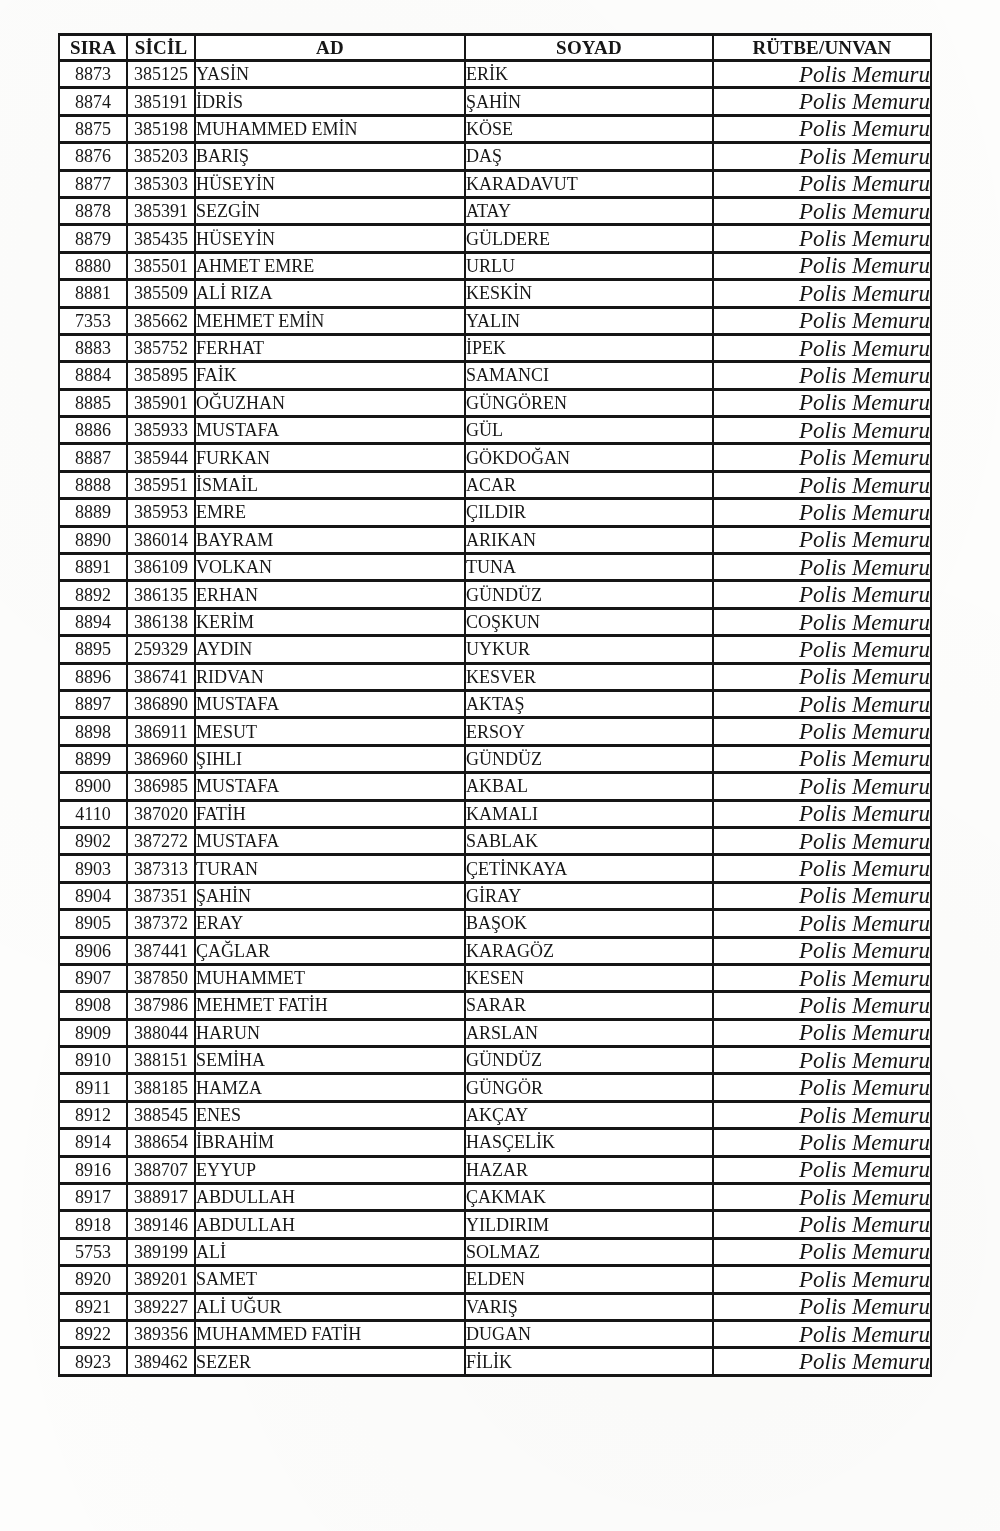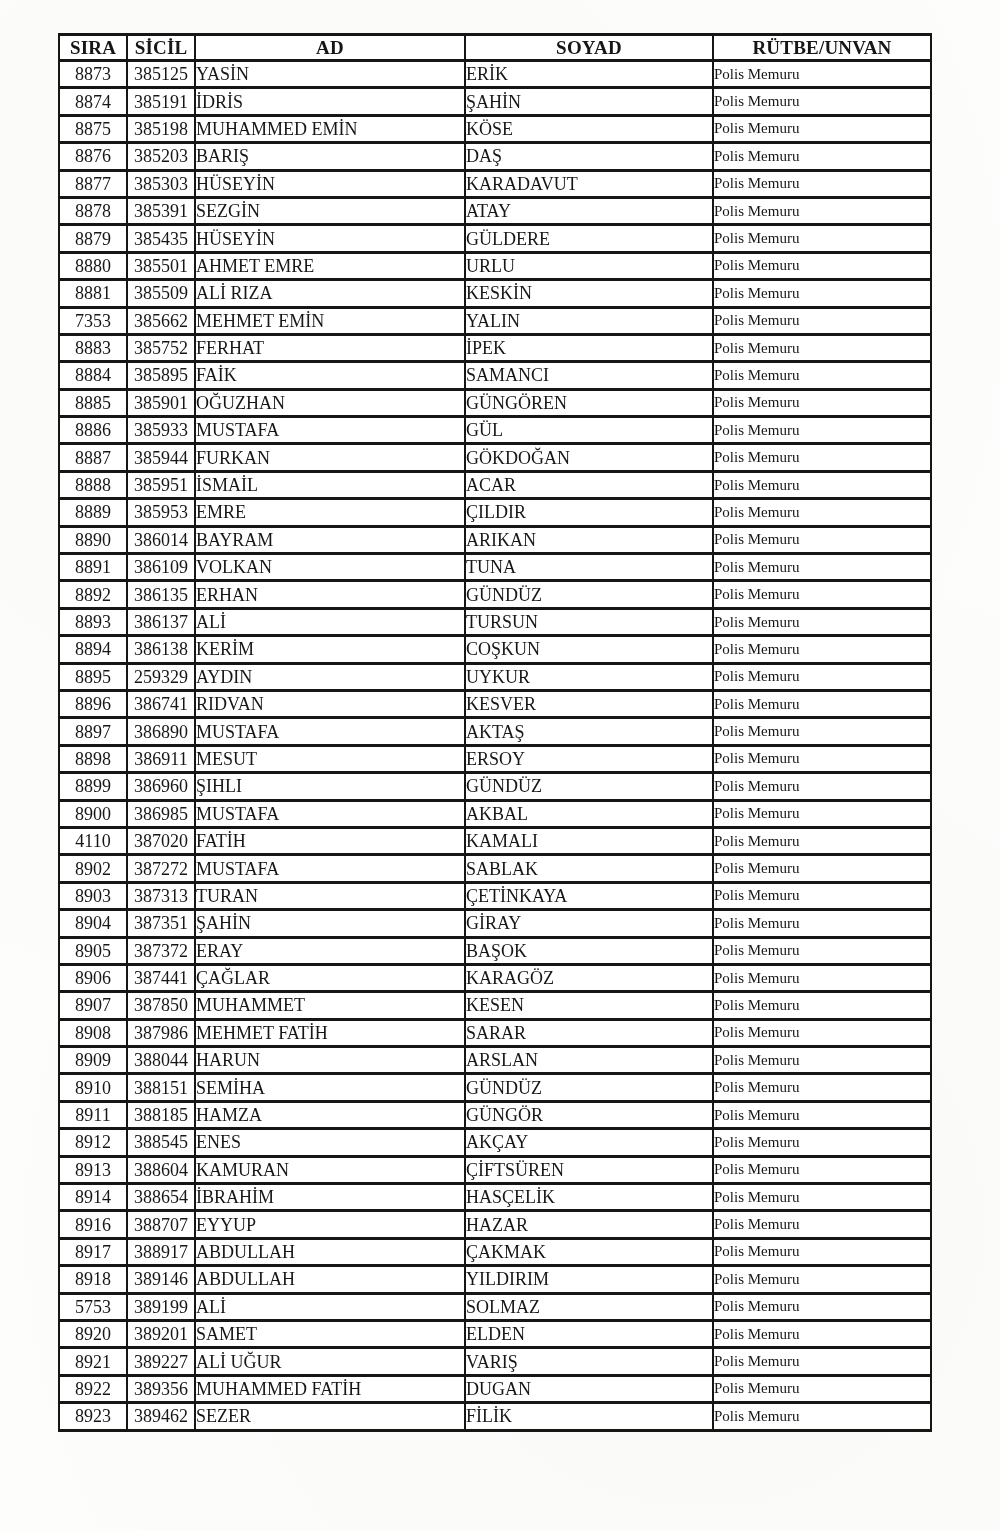--- a/index.html
+++ b/index.html
@@ -54,21 +54,21 @@
   tbody tr { height: 27.4px; }
   th {
     font-size: 19px;
     font-weight: bold;
     text-align: center;
     letter-spacing: 0.2px;
   }
   td { font-size: 18px; }
   td.c-num  { text-align: center; }
   td.c-name { text-align: left; padding-left: 5px; }
-  td.c-rank { text-align: left; padding-left: 9px; font-size: 15px; }
+  td.c-rank { text-align: right; padding-left: 9px; font-size: 23px; font-style: italic; }
 </style>
 </head>
 <body>
 
 <div class="page">
   <div class="table-wrap">
     <table class="roster">
       <colgroup>
         <col style="width:68px">
         <col style="width:68px">
@@ -220,27 +220,20 @@
             <td class="c-rank">Polis Memuru</td>
           </tr>
           <tr>
             <td class="c-num">8892</td>
             <td class="c-num">386135</td>
             <td class="c-name">ERHAN</td>
             <td class="c-name">GÜNDÜZ</td>
             <td class="c-rank">Polis Memuru</td>
           </tr>
           <tr>
-            <td class="c-num">8893</td>
-            <td class="c-num">386137</td>
-            <td class="c-name">ALİ</td>
-            <td class="c-name">TURSUN</td>
-            <td class="c-rank">Polis Memuru</td>
-          </tr>
-          <tr>
             <td class="c-num">8894</td>
             <td class="c-num">386138</td>
             <td class="c-name">KERİM</td>
             <td class="c-name">COŞKUN</td>
             <td class="c-rank">Polis Memuru</td>
           </tr>
           <tr>
             <td class="c-num">8895</td>
             <td class="c-num">259329</td>
             <td class="c-name">AYDIN</td>
@@ -357,27 +350,20 @@
             <td class="c-num">388185</td>
             <td class="c-name">HAMZA</td>
             <td class="c-name">GÜNGÖR</td>
             <td class="c-rank">Polis Memuru</td>
           </tr>
           <tr>
             <td class="c-num">8912</td>
             <td class="c-num">388545</td>
             <td class="c-name">ENES</td>
             <td class="c-name">AKÇAY</td>
-            <td class="c-rank">Polis Memuru</td>
-          </tr>
-          <tr>
-            <td class="c-num">8913</td>
-            <td class="c-num">388604</td>
-            <td class="c-name">KAMURAN</td>
-            <td class="c-name">ÇİFTSÜREN</td>
             <td class="c-rank">Polis Memuru</td>
           </tr>
           <tr>
             <td class="c-num">8914</td>
             <td class="c-num">388654</td>
             <td class="c-name">İBRAHİM</td>
             <td class="c-name">HASÇELİK</td>
             <td class="c-rank">Polis Memuru</td>
           </tr>
           <tr>

